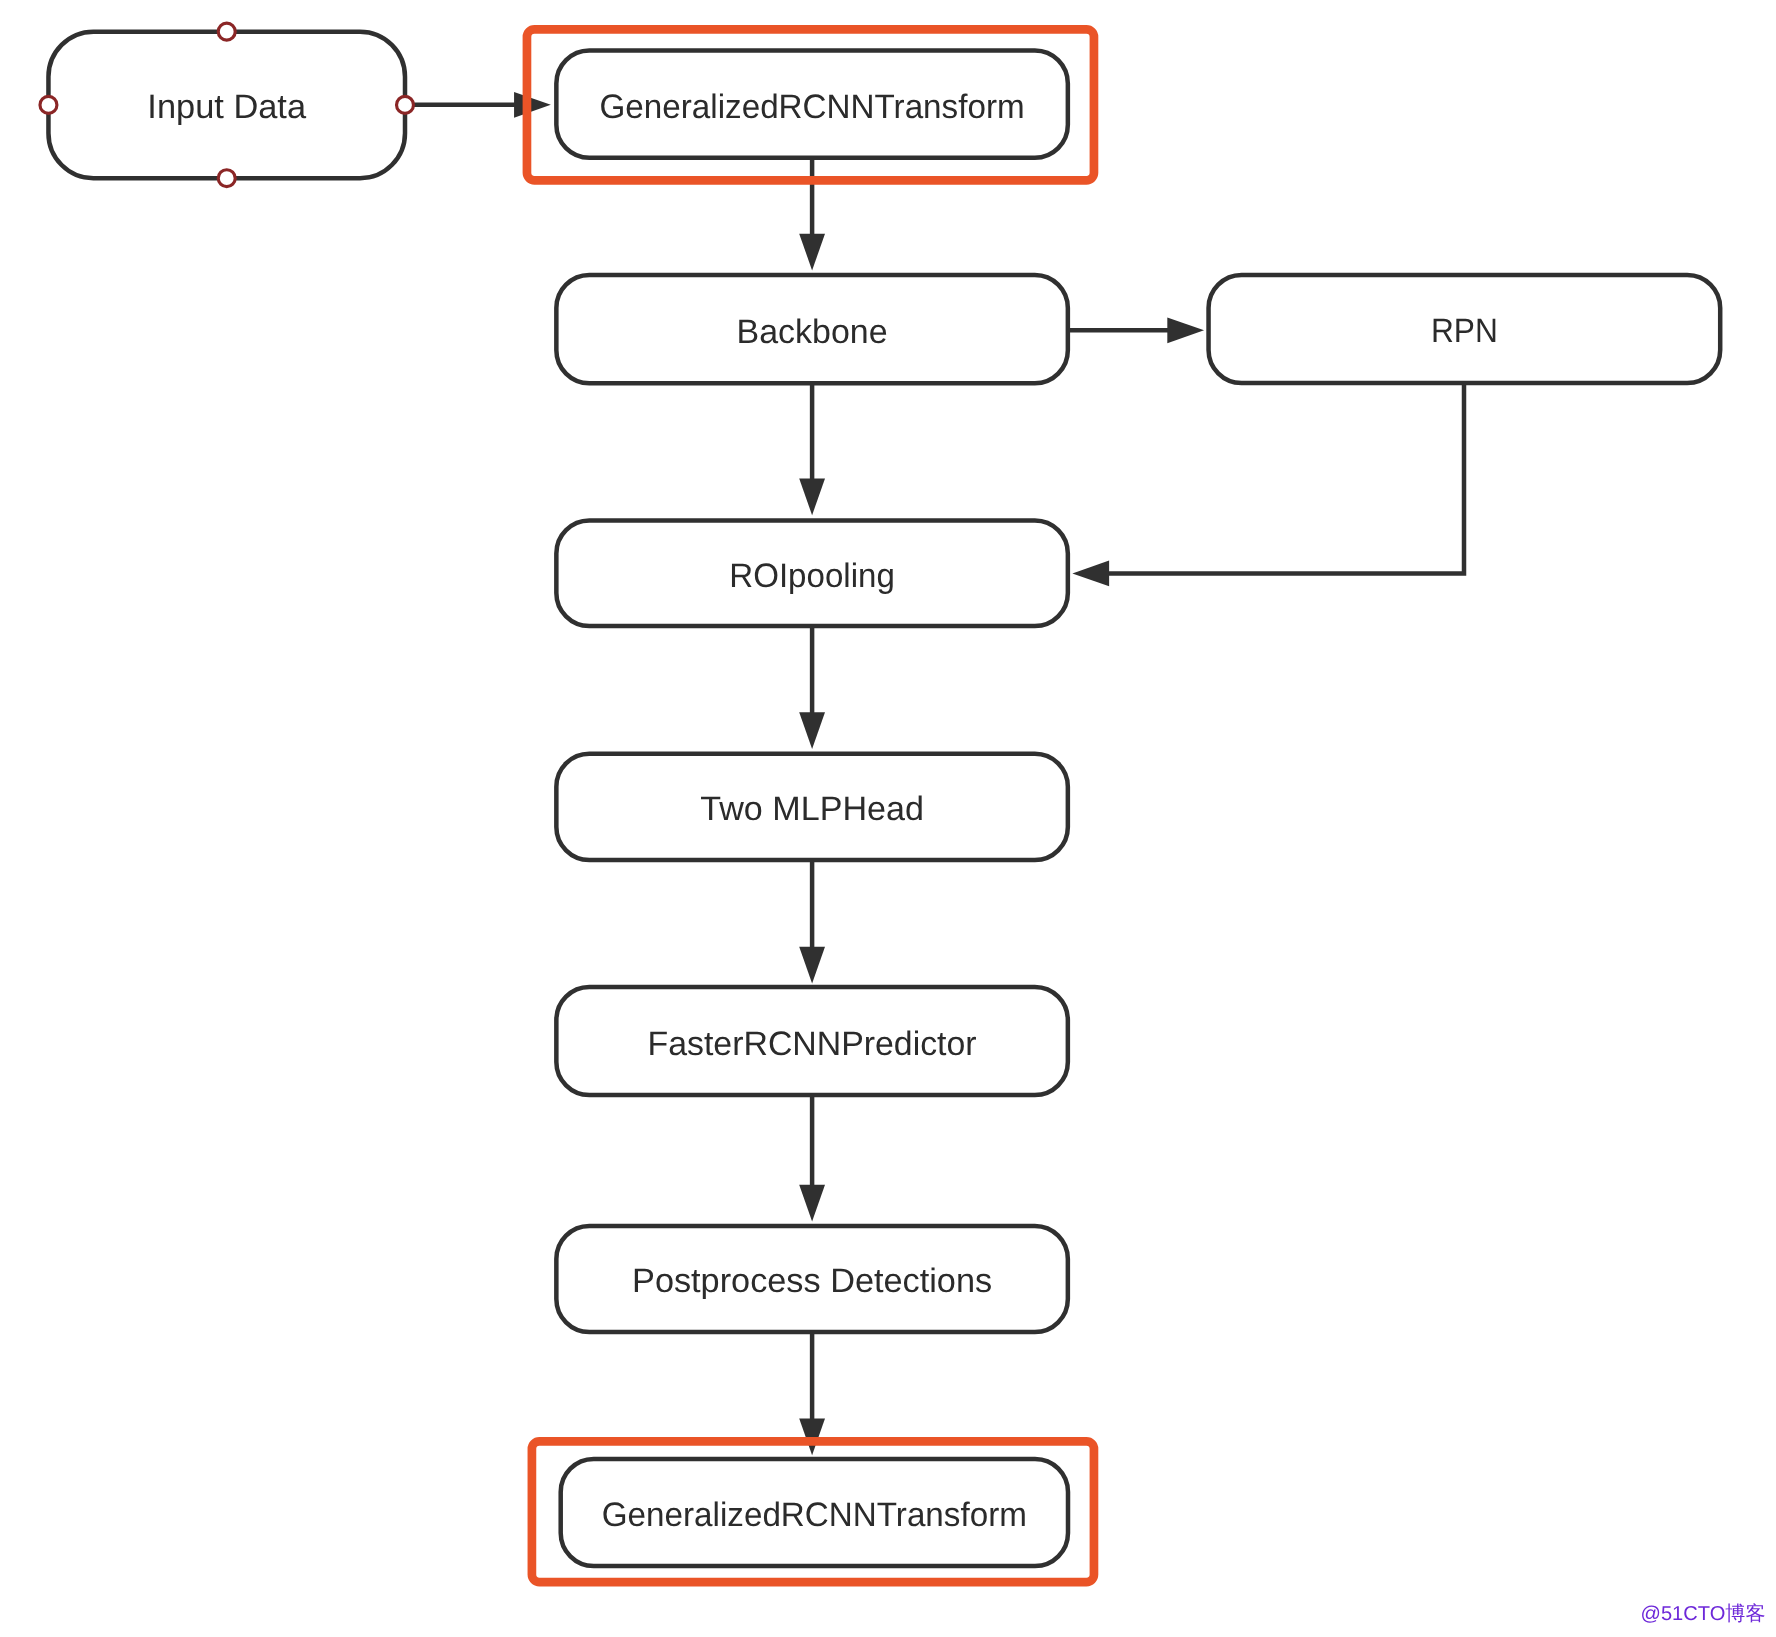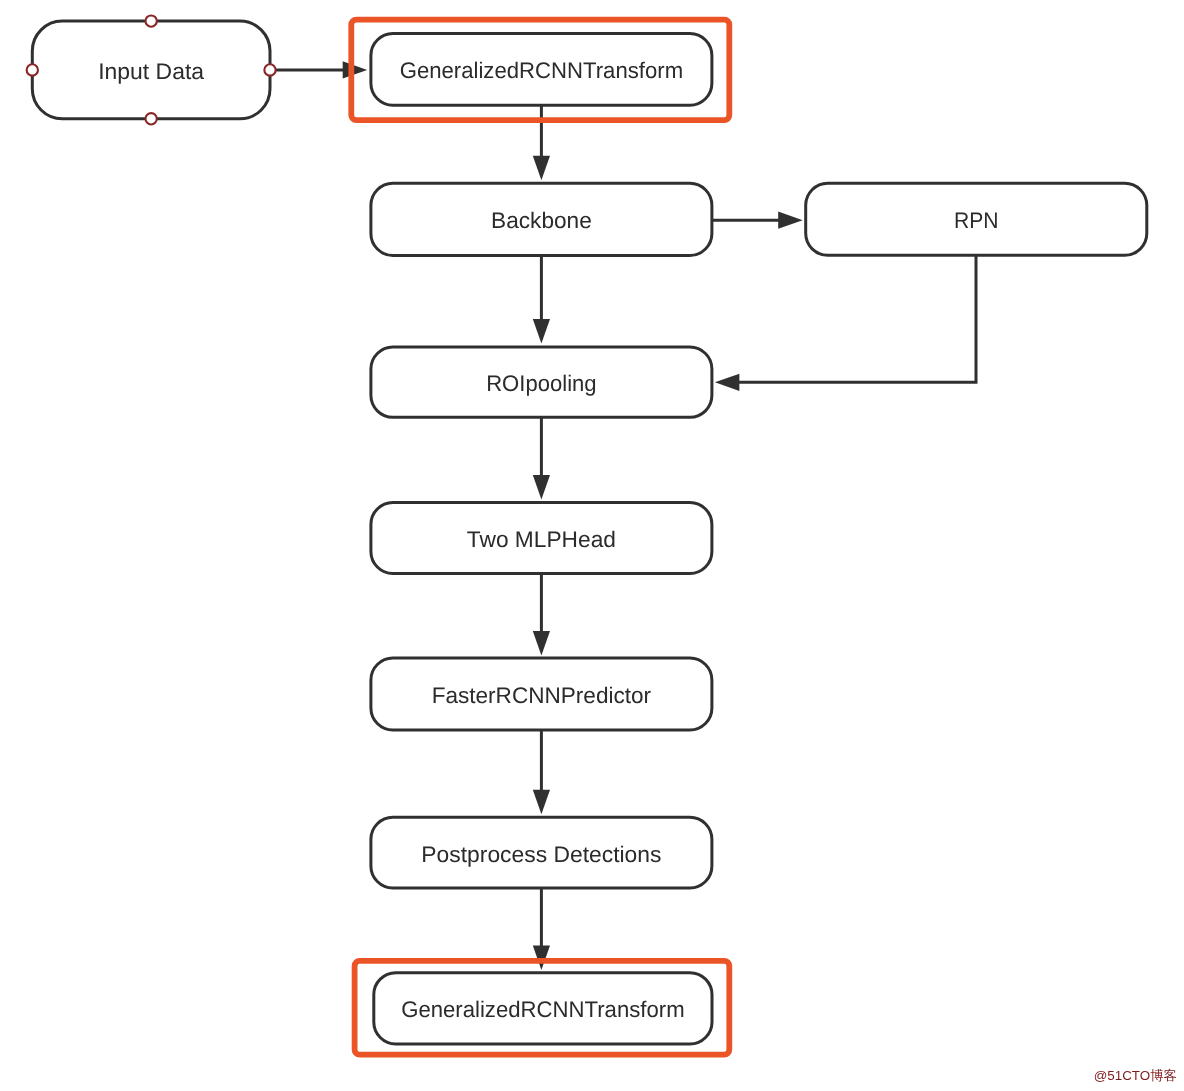--- a/index.html
+++ b/index.html
@@ -91,13 +91,13 @@
         <rect x="370.9" y="817.3" width="341" height="70.7" rx="22" ry="22" fill="#ffffff" stroke="#303030" stroke-width="3"></rect>
         <text x="541.4" y="861.65" text-anchor="middle" fill="#2b2b2b" font-size="22.6" class="node-label" textLength="240.1" lengthAdjust="spacingAndGlyphs">Postprocess Detections</text>
       </g>
       <g>
         <rect x="373.8" y="972.7" width="338.2" height="71.3" rx="22" ry="22" fill="#ffffff" stroke="#303030" stroke-width="3"></rect>
         <text x="542.9" y="1017.35" text-anchor="middle" fill="#2b2b2b" font-size="22.6" class="node-label" textLength="283.4" lengthAdjust="spacingAndGlyphs">GeneralizedRCNNTransform</text>
       </g>
     </g>
 </svg>
 
-<div class="watermark" id="watermark" style="right: 7px; top: 1067px; font-size: 13.4px; color: #7f1d1d; margin-left: 17px;">@51CTO博客</div>
+<div class="watermark" id="watermark" style="right: 7px; top: 1067px; font-size: 13.4px; color: #6d28d9; margin-left: 17px;">@51CTO博客</div>
 
 </body></html>

